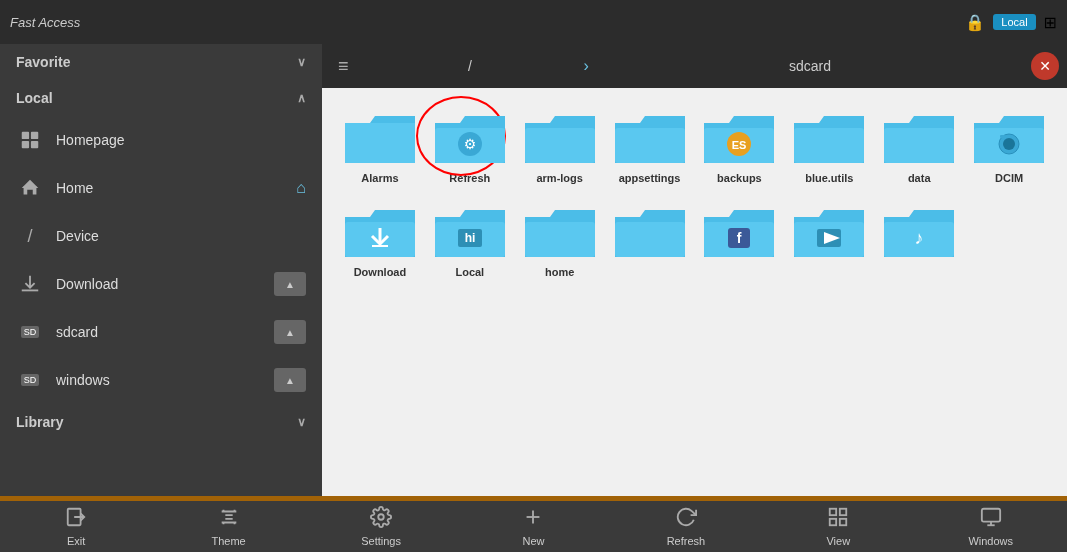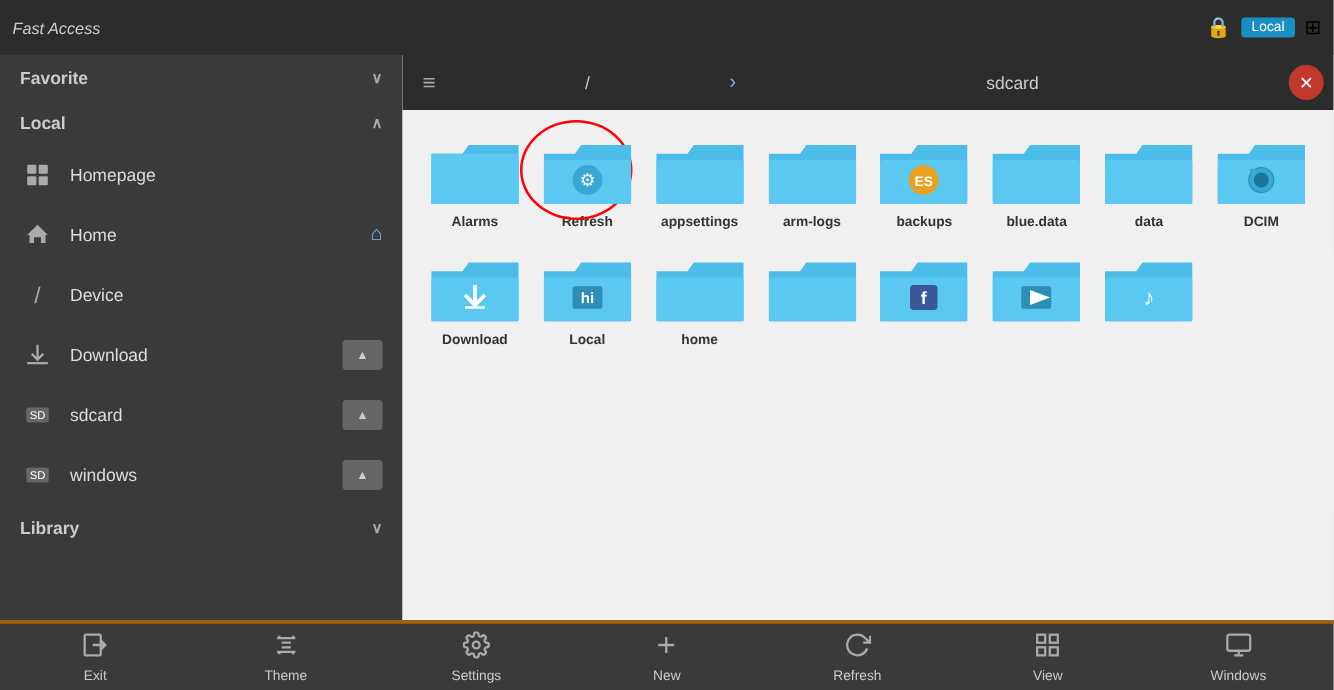--- a/index.html
+++ b/index.html
@@ -223,21 +223,21 @@
       border-radius: 50%;
       pointer-events: none;
     }
 
     
     .bottom-bar {
       height: 56px;
       background: #3a3a3a;
       display: flex;
       align-items: center;
-      border-top: 3px solid #a16207;
+      border-top: 5px solid #a16207;
       flex-shrink: 0;
     }
 
     .bottom-btn {
       flex: 1;
       display: flex;
       flex-direction: column;
       align-items: center;
       justify-content: center;
       cursor: pointer;
@@ -383,31 +383,31 @@
         <span class="file-name">Refresh</span>
       </div>
 
       <div class="file-item">
         <div class="folder-icon">
           <svg viewBox="0 0 70 60">
               <polygon points="0,15 25,15 30,8 70,8 70,55 0,55" fill="#4bbde8"></polygon>
               <rect x="0" y="20" width="70" height="35" rx="3" fill="#5ac8f0"></rect>
             </svg>
         </div>
-        <span class="file-name">appsettings</span>
+        <span class="file-name">arm-logs</span>
       </div>
 
       <div class="file-item">
         <div class="folder-icon">
           <svg viewBox="0 0 70 60">
               <polygon points="0,15 25,15 30,8 70,8 70,55 0,55" fill="#4bbde8"></polygon>
               <rect x="0" y="20" width="70" height="35" rx="3" fill="#5ac8f0"></rect>
             </svg>
         </div>
-        <span class="file-name">arm-logs</span>
+        <span class="file-name">appsettings</span>
       </div>
 
       <div class="file-item">
         <div class="folder-icon">
           <svg viewBox="0 0 70 60">
             <polygon points="0,15 25,15 30,8 70,8 70,55 0,55" fill="#4bbde8"></polygon>
             <rect x="0" y="20" width="70" height="35" rx="3" fill="#5ac8f0"></rect>
             <circle cx="35" cy="36" r="12" fill="#e8a020"></circle>
             <text x="35" y="41" text-anchor="middle" font-size="11" font-weight="bold" fill="white">ES</text>
           </svg>
@@ -415,21 +415,21 @@
         <span class="file-name">backups</span>
       </div>
 
       <div class="file-item">
         <div class="folder-icon">
           <svg viewBox="0 0 70 60">
               <polygon points="0,15 25,15 30,8 70,8 70,55 0,55" fill="#4bbde8"></polygon>
               <rect x="0" y="20" width="70" height="35" rx="3" fill="#5ac8f0"></rect>
             </svg>
         </div>
-        <span class="file-name">blue.data</span>
+        <span class="file-name">blue.utils</span>
       </div>
 
 
       <div class="file-item">
         <div class="folder-icon">
           <svg viewBox="0 0 70 60">
               <polygon points="0,15 25,15 30,8 70,8 70,55 0,55" fill="#4bbde8"></polygon>
               <rect x="0" y="20" width="70" height="35" rx="3" fill="#5ac8f0"></rect>
             </svg>
         </div>

